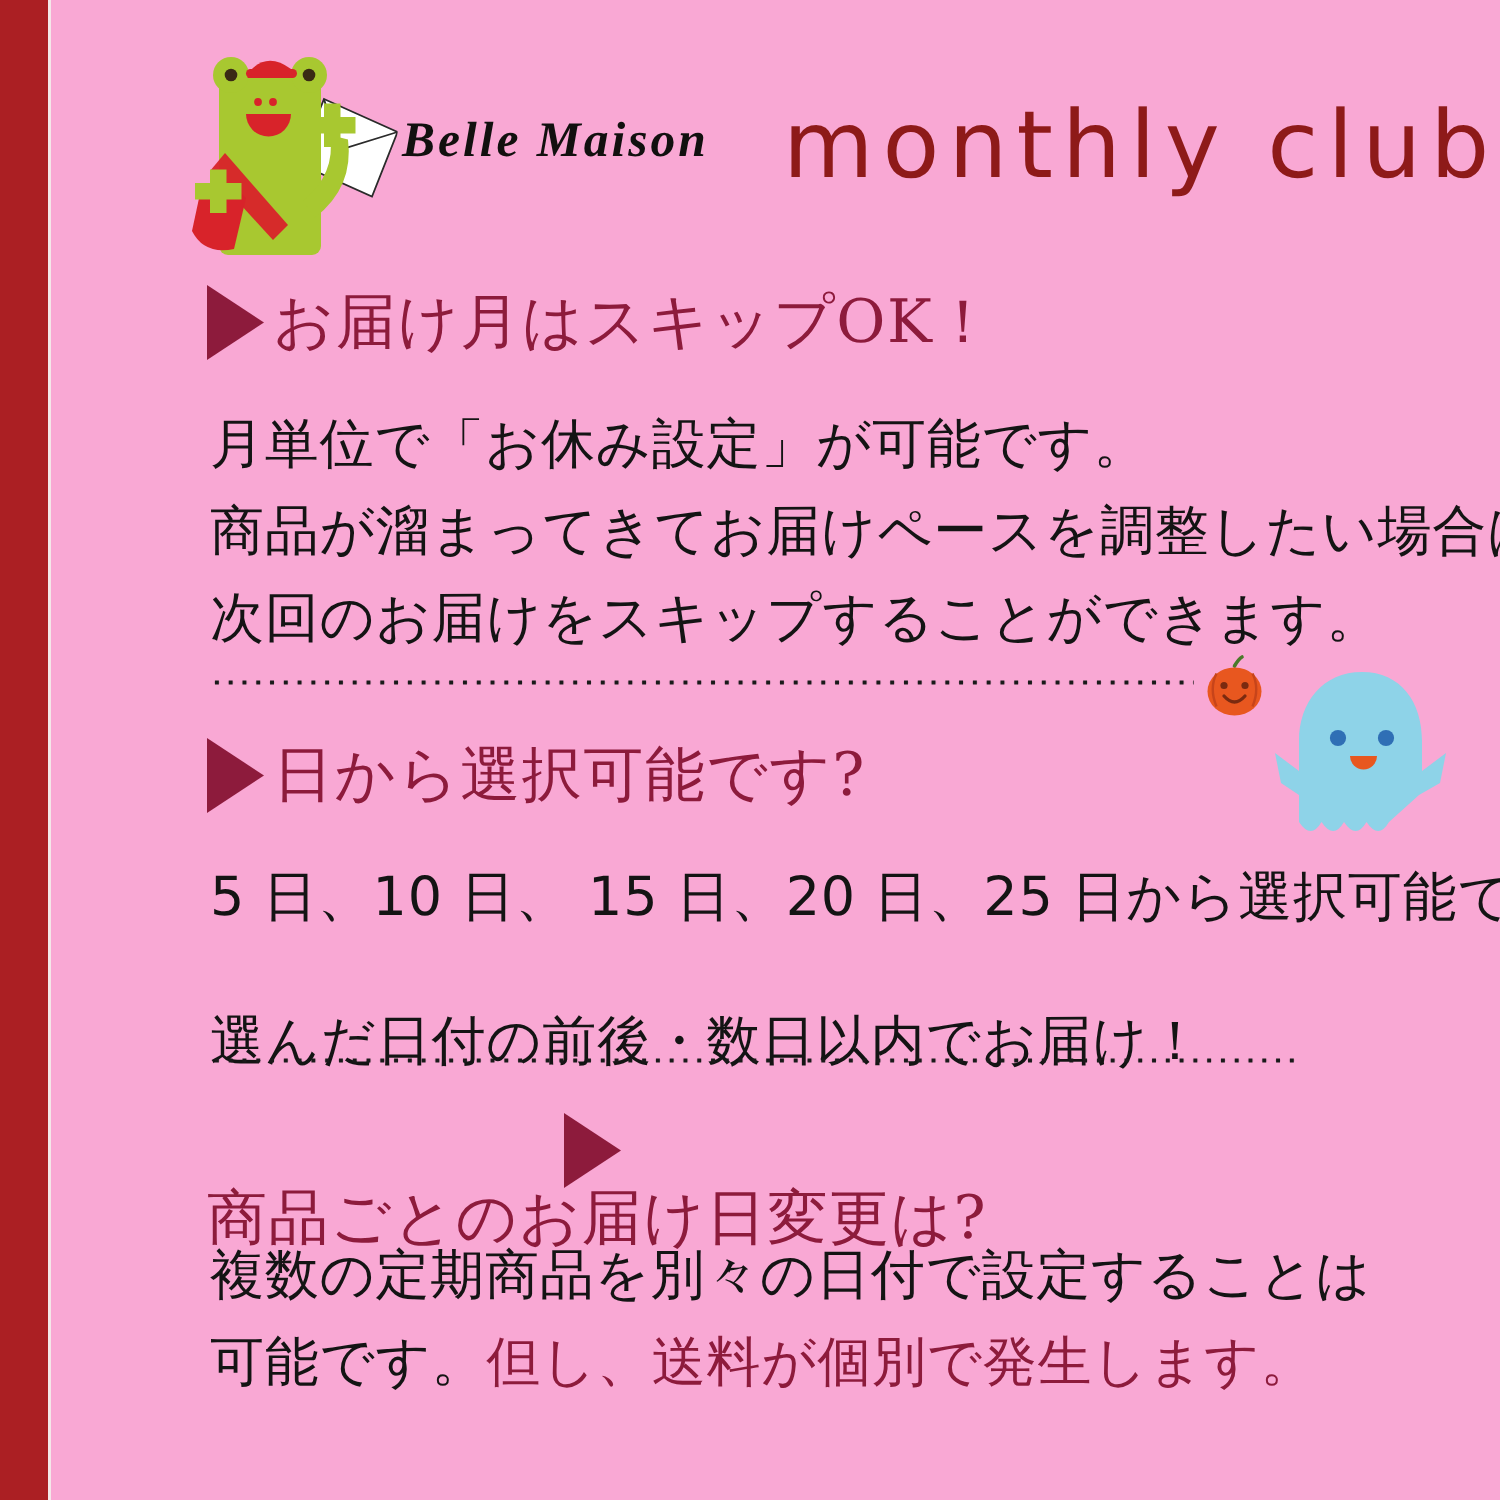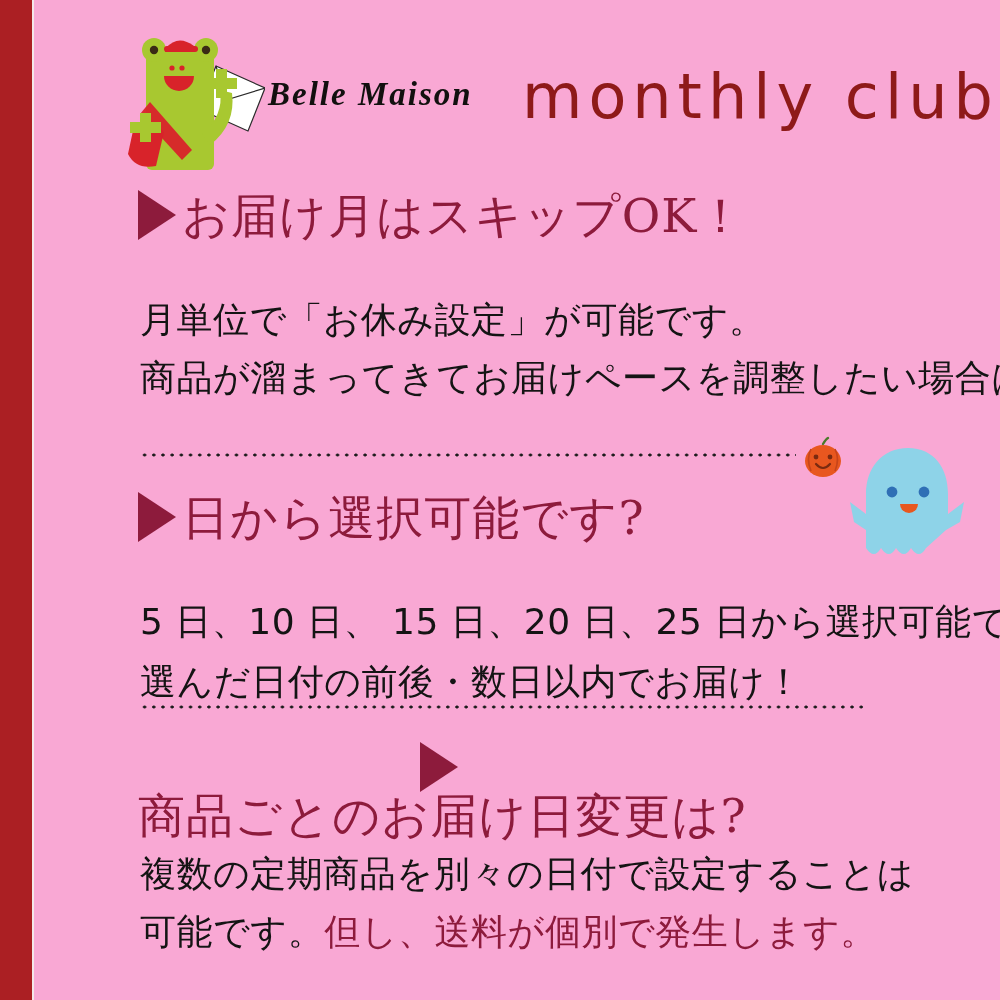--- a/index.html
+++ b/index.html
@@ -89,34 +89,33 @@
     display: inline-block;
     width: 0;
     height: 0;
     border-top: 25px solid transparent;
     border-bottom: 25px solid transparent;
     border-left: 38px solid #8d1b3c;
     margin-right: 6px;
     flex: none;
   }
   .heading-text {
-    font-size: 47px;
+    font-size: 40px;
     line-height: 1;
     letter-spacing: 1px;
   }
 
   .body-line {
     position: absolute;
     font-family: "DejaVu Sans", "Liberation Sans", sans-serif;
     font-size: 36px;
     color: #141414;
     letter-spacing: 0.5px;
     white-space: nowrap;
     font-weight: 400;
-    margin-top: 24px;
   }
   .accent-text { color: #8d1b3c; }
 
   
   .divider {
     position: absolute;
     height: 4px;
     background-image: radial-gradient(circle, #1a1a1a 1.4px, rgba(0,0,0,0) 1.7px);
     background-size: 9.2px 4px;
     background-repeat: repeat-x;
@@ -177,20 +176,21 @@
     <div class="brand-title">monthly club</div>
   </div>
 
   <div class="section-heading" style="left:138px; top:190px;">
     <span class="tri"></span>
     <span class="heading-text">お届け月はスキップOK！</span>
   </div>
 
   <div class="body-line" style="left:140px; top:272px;">月単位で「お休み設定」が可能です。</div>
   <div class="body-line" style="left:140px; top:330px;">商品が溜まってきてお届けペースを調整したい場合は、</div>
+  <div class="body-line" style="left:140px; top:388px;">次回のお届けをスキップすることができます。</div>
 
   <div class="divider" style="left:140px; top:453px; width:656px;"></div>
 
   <div class="pumpkin" style="left:800px; top:436px;">
     <svg viewBox="0 0 46 46" width="46" height="46">
       <path d="M23 8 q3 -5 5 -6" stroke="#4a7a2a" stroke-width="2.4" fill="none" stroke-linecap="round"></path>
       <ellipse cx="23" cy="25" rx="18" ry="16" fill="#e8571f"></ellipse>
       <path d="M11 13 q-5 10 0 22" stroke="#c7441a" stroke-width="1.6" fill="none"></path>
       <path d="M35 13 q5 10 0 22" stroke="#c7441a" stroke-width="1.6" fill="none"></path>
       <circle cx="16" cy="21" r="2.4" fill="#7a2a10"></circle>
@@ -219,21 +219,21 @@
       <path d="M52 60 h18 a9 9 0 0 1 -18 0 z" fill="#e8571f"></path>
     </svg>
   </div>
 
   <div class="section-heading" style="left:138px; top:492px;">
     <span class="tri"></span>
     <span class="heading-text">日から選択可能です?</span>
   </div>
 
   <div class="body-line" style="left:140px; top:574px;">5 日、10 日、 15 日、20 日、25 日から選択可能です。</div>
-  <div class="body-line" style="left:140px; top:634px;font-family:Liberation Serif, serif;">選んだ日付の前後・数日以内でお届け！</div>
+  <div class="body-line" style="left:140px; top:670px;font-family:Liberation Serif, serif;">選んだ日付の前後・数日以内でお届け！</div>
 
   <div class="divider" style="left:140px; top:705px; width:726px;"></div>
 
   <div class="section-heading" style="left:138px; top:742px;flex-direction:column;">
     <span class="tri"></span>
     <span class="heading-text">商品ごとのお届け日変更は?</span>
   </div>
 
   <div class="body-line" style="left:140px; top:884px;"><span>可能です。</span><span class="accent-text">但し、送料が個別で発生します。</span></div>
   <div class="body-line" style="left:140px; top:826px;">複数の定期商品を別々の日付で設定することは</div>

